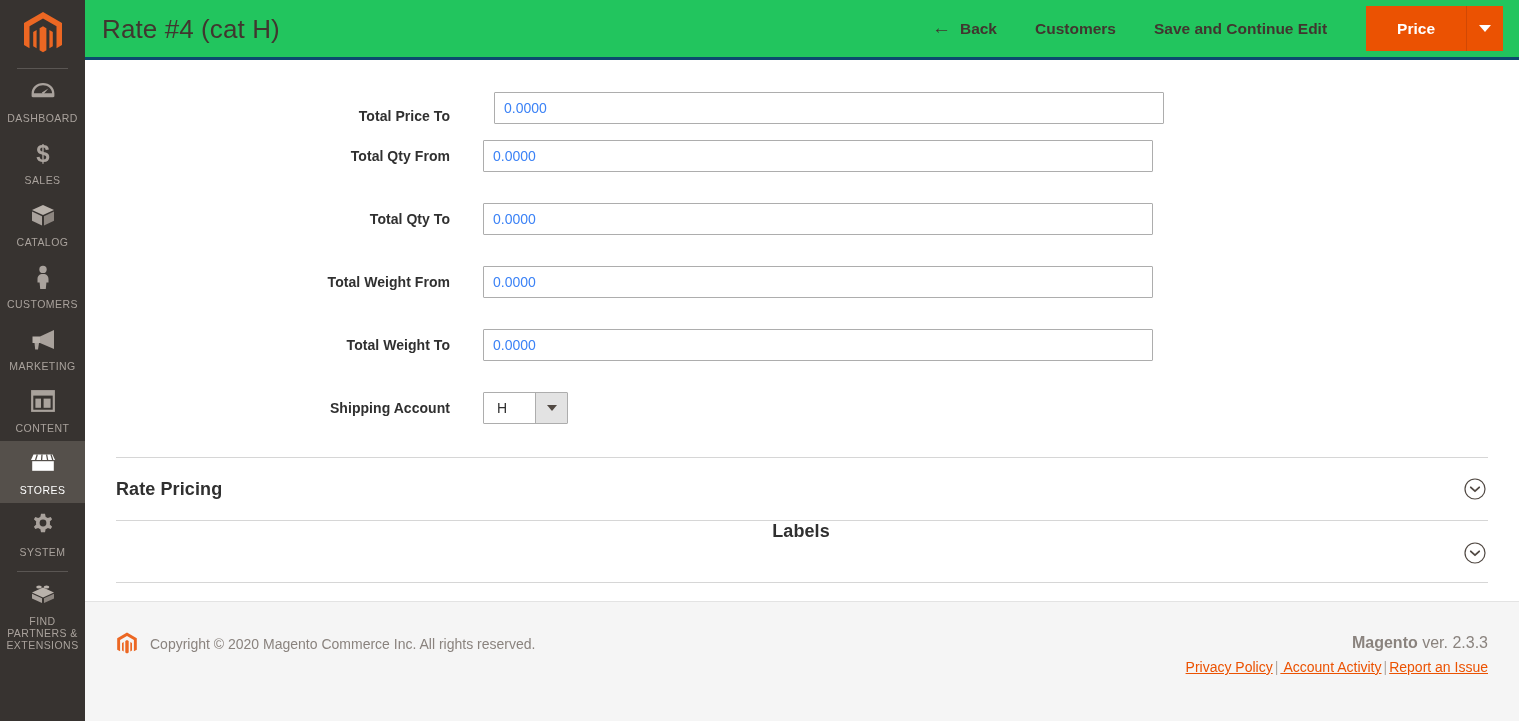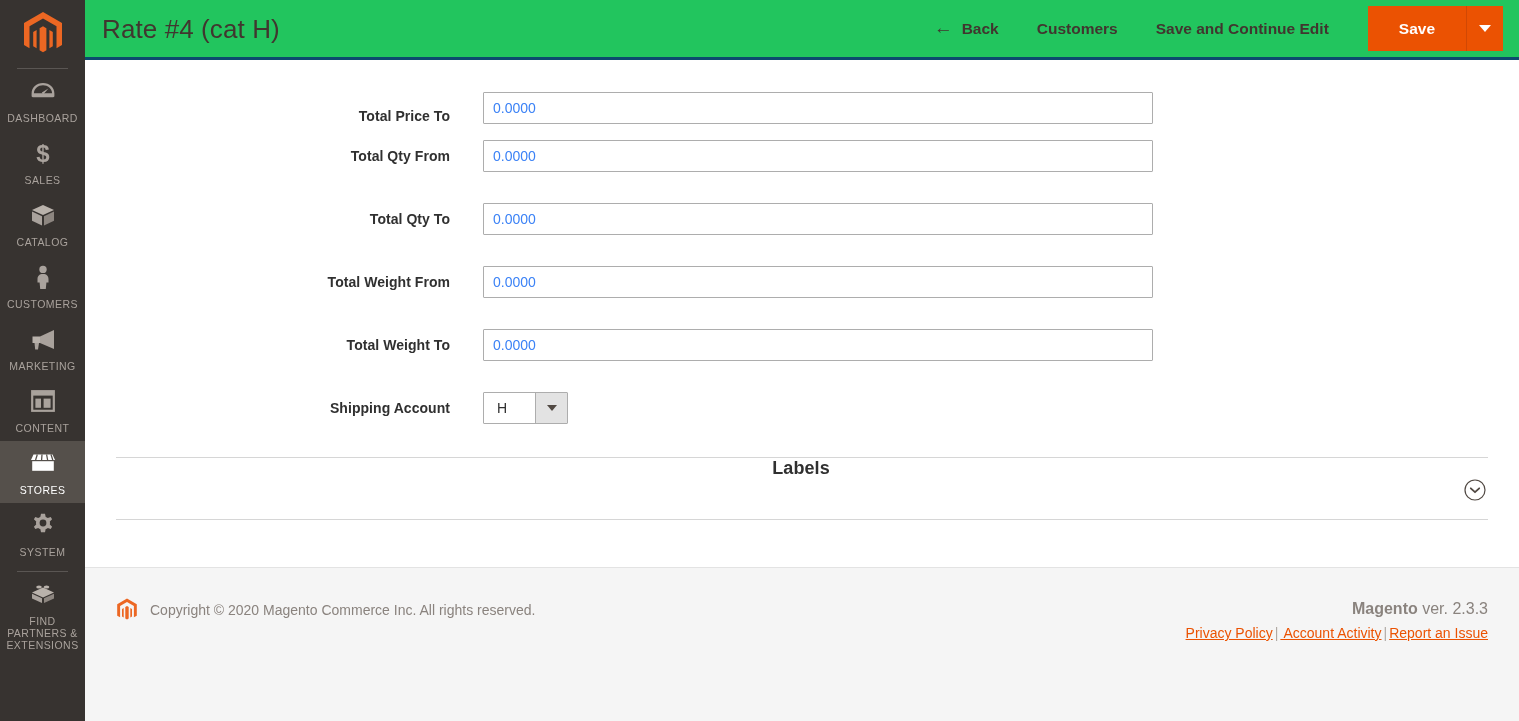--- a/index.html
+++ b/index.html
@@ -217,21 +217,21 @@
     font-weight: bold;
     color: #303030;
     letter-spacing: 0.1px;
   }
   .collapsible-icon { margin-left: auto; display: flex; align-items: center; }
 
   
   #footer {
     position: absolute;
     left: 0; right: 0; bottom: 0;
-    height: 154px;
+    height: 120px;
     background: #f5f5f5;
     border-top: 1px solid #e3e3e3;
     padding: 30px 31px 0 31px;
     display: flex;
     align-items: flex-start;
   }
   .copyright {
     display: flex; align-items: center;
     font-size: 14px;
     color: #8a837e;
@@ -391,32 +391,32 @@
 
         <button class="btn-plain">
           <span>Customers</span>
         </button>
 
         <button class="btn-plain">
           <span>Save and Continue Edit</span>
         </button>
 
         <div class="btn-primary-group">
-          <button class="btn-primary">Save</button>
+          <button class="btn-primary">Price</button>
           <button class="btn-primary-toggle">
             <span class="caret-white"></span>
           </button>
         </div>
       </div>
     </div>
 
     <div id="content">
       <div class="form-area">
 
-        <div class="field-row" style="height:54px;align-items:flex-end;">
+        <div class="field-row" style="height:54px;align-items:flex-end;gap:11px;">
           <label class="field-label">Total Price To</label>
           <input class="field-input clipped-top" type="text" value="0.0000" style="">
         </div>
 
         <div class="field-row">
           <label class="field-label">Total Qty From</label>
           <input class="field-input" type="text" value="0.0000" style="">
         </div>
 
         <div class="field-row">
@@ -439,20 +439,29 @@
           <div class="select-wrap">
             <span class="select-value">H</span>
             <span class="select-arrow">
               <span class="caret-dark"></span>
             </span>
           </div>
         </div>
       </div>
 
       <div class="section-wrap">
+        <div class="collapsible">
+          <span class="collapsible-title">Rate Pricing</span>
+          <span class="collapsible-icon">
+            <svg width="22" height="22" viewBox="0 0 22 22">
+              <circle cx="11" cy="11" r="10" fill="none" stroke="#514943" stroke-width="1.2"></circle>
+              <path d="M6.8 9.3 L11 13.2 L15.2 9.3" fill="none" stroke="#514943" stroke-width="1.8" stroke-linecap="round" stroke-linejoin="round"></path>
+            </svg>
+          </span>
+        </div>
 
         <div class="collapsible last">
           <span class="collapsible-title">Labels</span>
           <span class="collapsible-icon">
             <svg width="22" height="22" viewBox="0 0 22 22">
               <circle cx="11" cy="11" r="10" fill="none" stroke="#514943" stroke-width="1.2"></circle>
               <path d="M6.8 9.3 L11 13.2 L15.2 9.3" fill="none" stroke="#514943" stroke-width="1.8" stroke-linecap="round" stroke-linejoin="round"></path>
             </svg>
           </span>
         </div>

